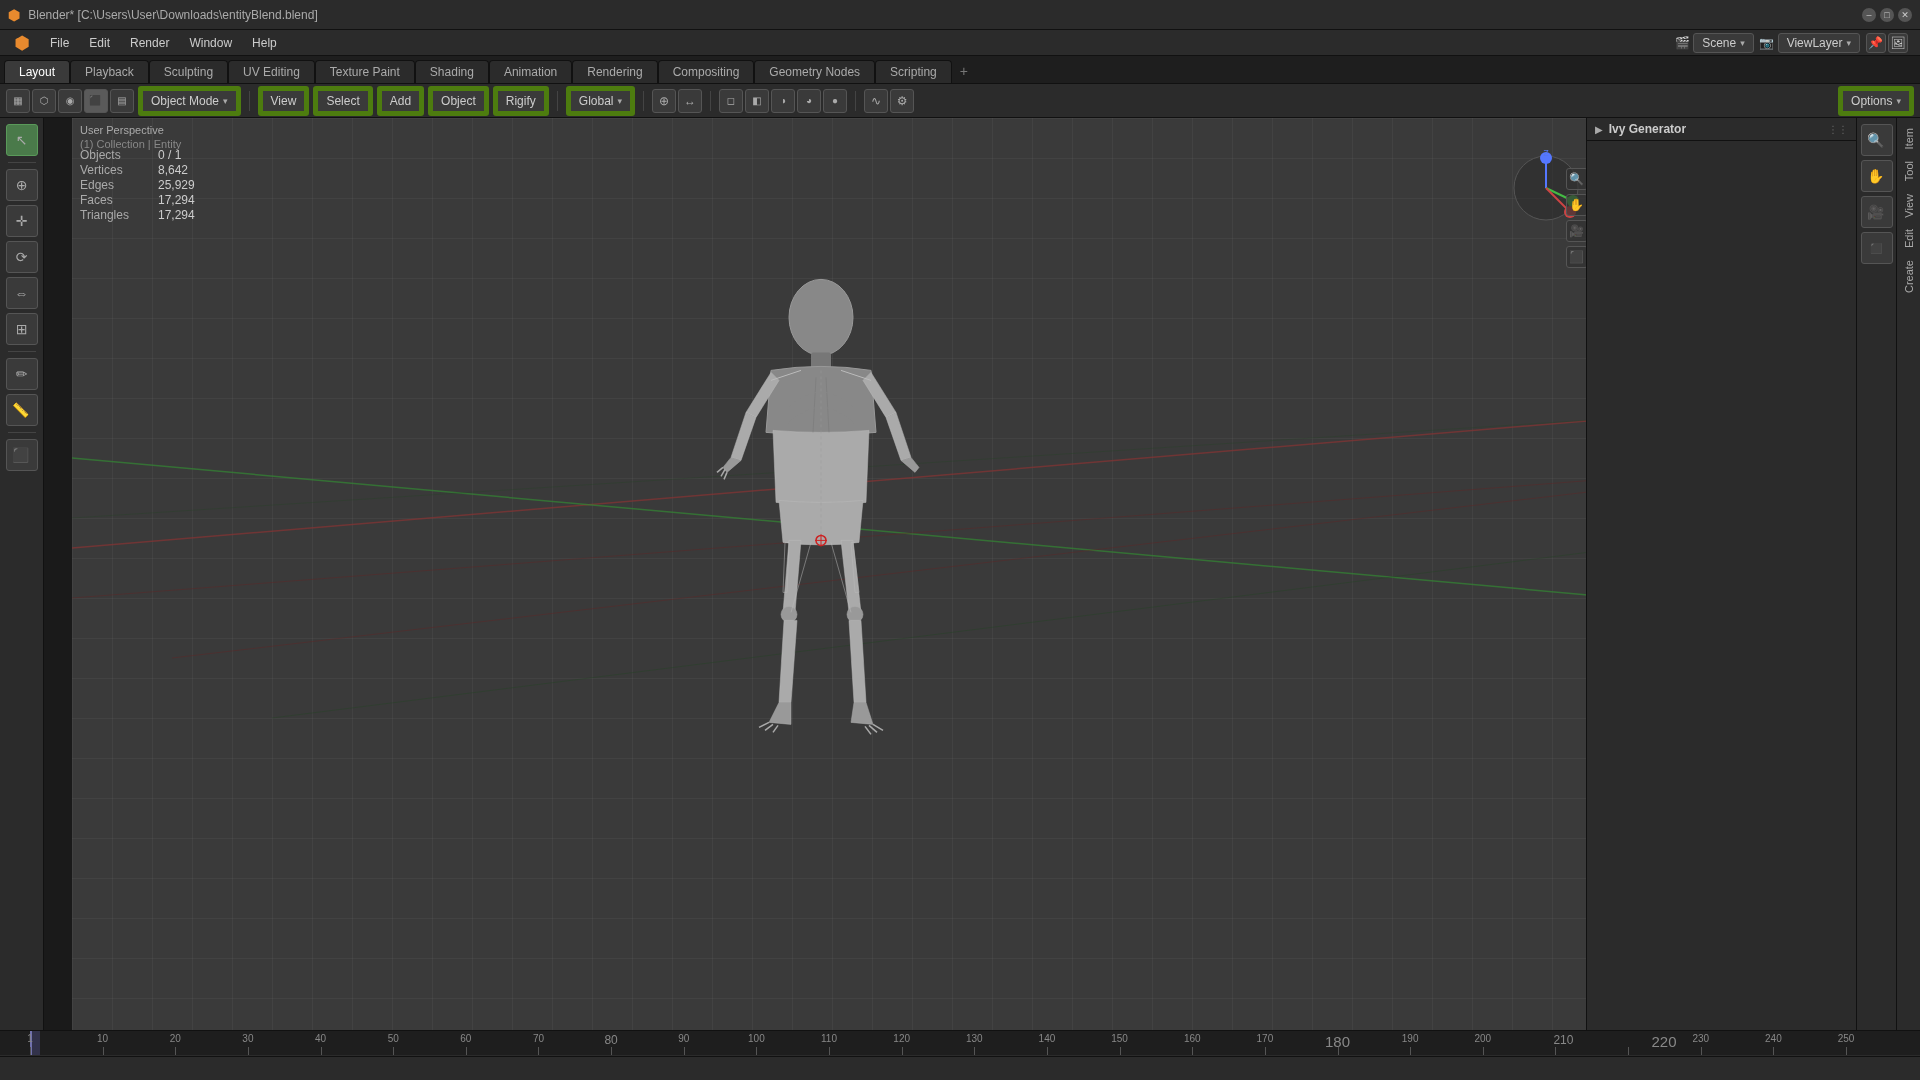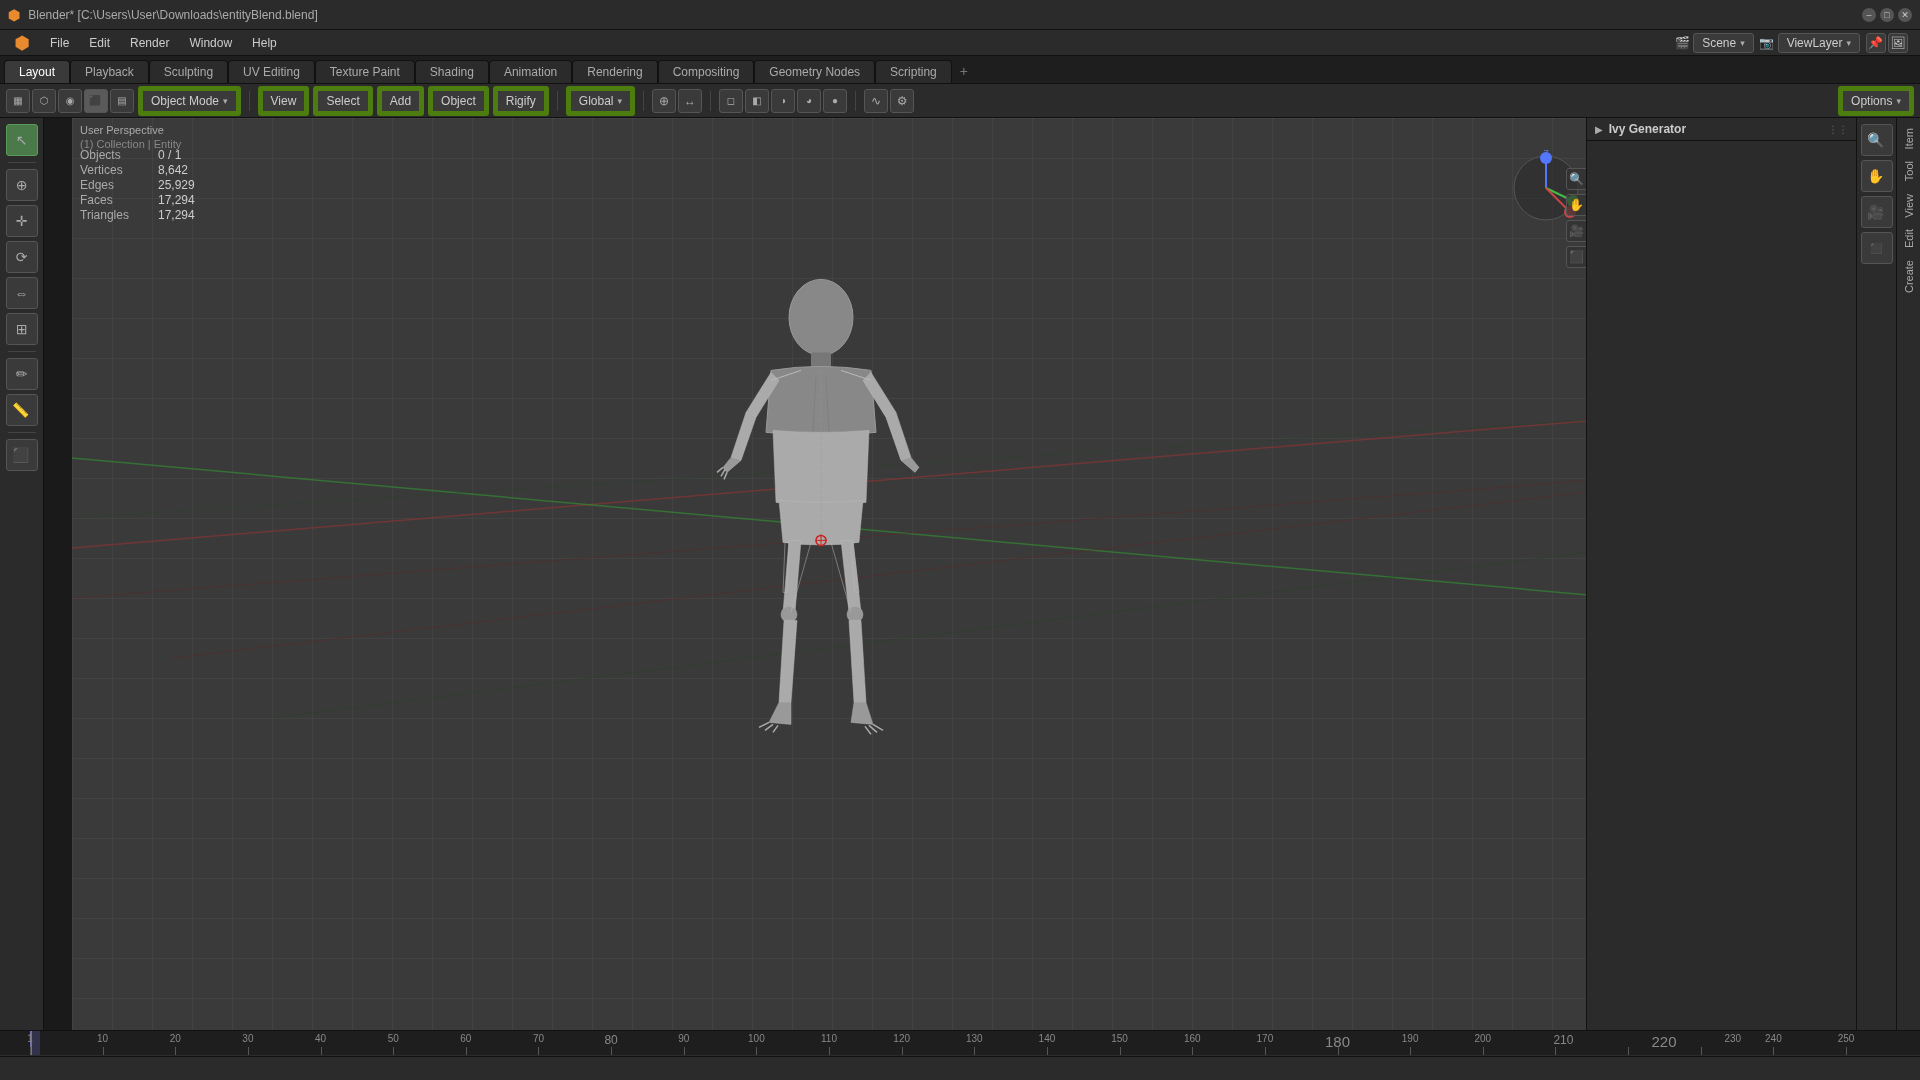--- a/index.html
+++ b/index.html
@@ -817,21 +817,21 @@
         <div style="position: absolute; left: 1337.52px; top: 2px; font-size: 15px; color: rgb(136, 136, 136); transform: translateX(-50%); white-space: nowrap;">180</div>
         <div style="position: absolute; left: 1410.16px; bottom: 0px; width: 1px; height: 8px; background: rgb(85, 85, 85);"></div>
         <div style="position: absolute; left: 1410.16px; top: 2px; font-size: 10px; color: rgb(136, 136, 136); transform: translateX(-50%); white-space: nowrap;">190</div>
         <div style="position: absolute; left: 1482.8px; bottom: 0px; width: 1px; height: 8px; background: rgb(85, 85, 85);"></div>
         <div style="position: absolute; left: 1482.8px; top: 2px; font-size: 10px; color: rgb(136, 136, 136); transform: translateX(-50%); white-space: nowrap;">200</div>
         <div style="position: absolute; left: 1555.44px; bottom: 0px; width: 1px; height: 8px; background: rgb(85, 85, 85);"></div>
         <div style="position: absolute; left: 1555.44px; top: 2px; font-size: 12px; color: rgb(136, 136, 136); transform: translateX(-50%); white-space: nowrap; margin-left: 8px;">210</div>
         <div style="position: absolute; left: 1628.08px; bottom: 0px; width: 1px; height: 8px; background: rgb(85, 85, 85);"></div>
         <div style="position: absolute; left: 1664px; top: 2px; font-size: 15px; color: rgb(136, 136, 136); transform: translateX(-50%); white-space: nowrap;">220</div>
         <div style="position: absolute; left: 1700.72px; bottom: 0px; width: 1px; height: 8px; background: rgb(85, 85, 85);"></div>
-        <div style="position: absolute; left: 1700.72px; top: 2px; font-size: 10px; color: rgb(136, 136, 136); transform: translateX(-50%); white-space: nowrap; margin-left: 32px;">230</div>
+        <div style="position: absolute; left: 1700.72px; top: 2px; font-size: 10px; color: rgb(136, 136, 136); transform: translateX(-50%); white-space: nowrap;">230</div>
         <div style="position: absolute; left: 1773.36px; bottom: 0px; width: 1px; height: 8px; background: rgb(85, 85, 85);"></div>
         <div style="position: absolute; left: 1773.36px; top: 2px; font-size: 10px; color: rgb(136, 136, 136); transform: translateX(-50%); white-space: nowrap;">240</div>
         <div style="position: absolute; left: 1846px; bottom: 0px; width: 1px; height: 8px; background: rgb(85, 85, 85);"></div>
         <div style="position: absolute; left: 1846px; top: 2px; font-size: 10px; color: rgb(136, 136, 136); transform: translateX(-50%); white-space: nowrap;">250</div>
       </div>
   </div>
 </div>
 
 <div id="blender-version">3.1.2</div>
 

